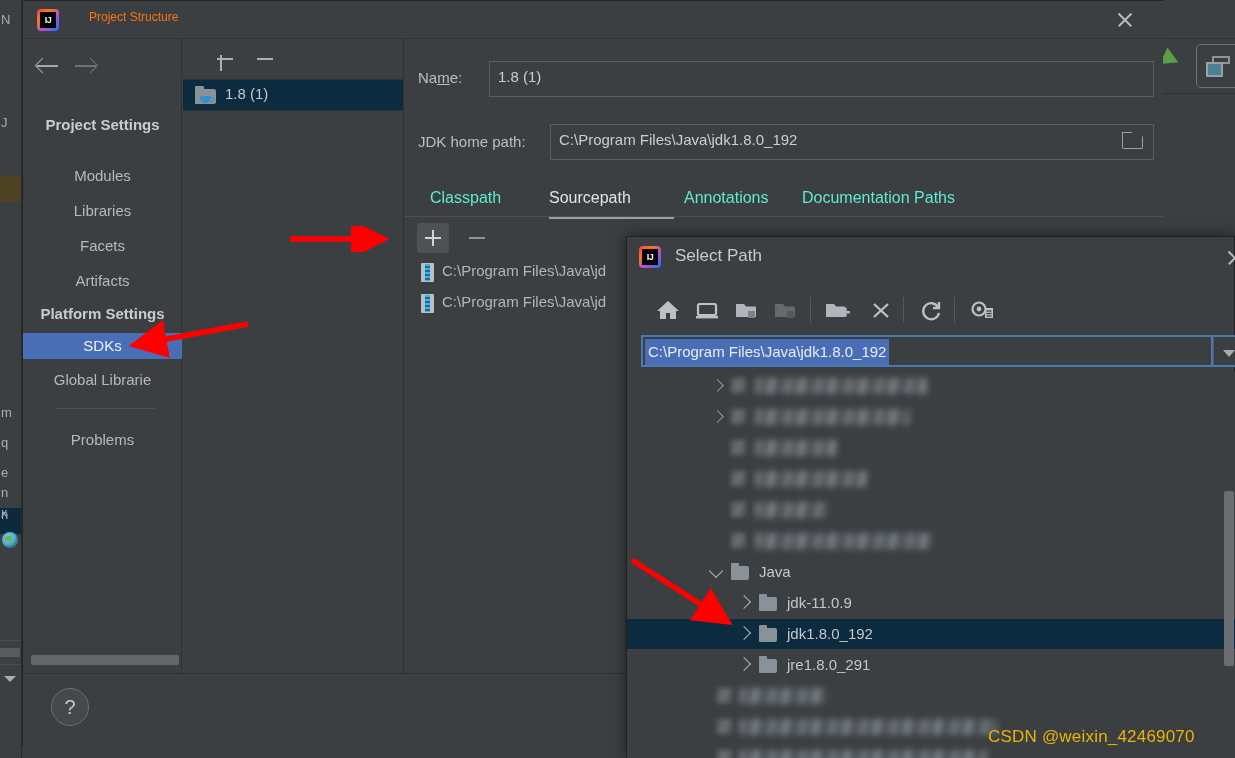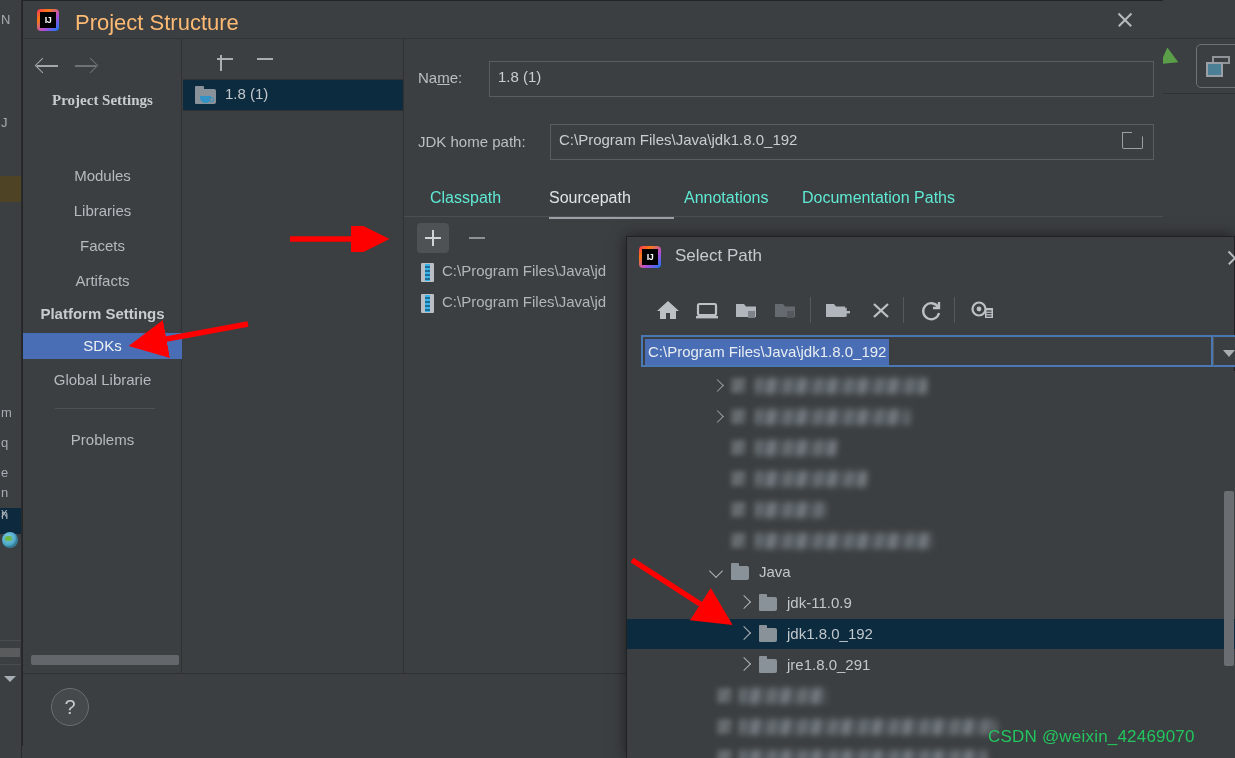--- a/index.html
+++ b/index.html
@@ -120,22 +120,22 @@
     position: absolute; left: 3px; top: 3px;
     width: 16px; height: 16px;
     background: #000;
     color: #fff;
     font-size: 9px; font-weight: bold;
     font-family: "Liberation Sans", sans-serif;
     text-align: center; line-height: 16px;
     letter-spacing: -0.5px;
   }
   .ps-title-text {
-    position: absolute; left: 52px; top: 9px;
-    font-size: 22px; color: #fdba74;
+    position: absolute; left: 66px; top: 9px;
+    font-size: 12px; color: #f97316;
   }
   .ps-close {
     position: absolute; left: 1085px; top: 4px;
     width: 34px; height: 30px;
     cursor: default;
   }
   .ps-close::before, .ps-close::after {
     content:""; position:absolute; left:8px; top:14px;
     width:18px; height:1.6px; background:#b6bbbf;
   }
@@ -424,21 +424,21 @@
     transform: rotate(-45deg);
   }
 
   .sp-vscroll {
     position:absolute; right:2px; width:10px;
     background:#6a6e72; border-radius:2px;
   }
 
   .watermark {
     position:absolute; left:988px; top:727px;
-    font-size:17px; color:#22c55e; white-space:nowrap;
+    font-size:17px; color:#eab308; white-space:nowrap;
     letter-spacing:.2px;
   }
 
   
   .arrow { position:absolute; pointer-events:none; }
 </style>
 </head>
 <body>
 
 <div id="root">
@@ -486,21 +486,21 @@
         <div class="nav-arrow back">
           <span class="shaft"></span>
             <span class="head"></span>
         </div>
         <div class="nav-arrow fwd">
           <span class="shaft"></span>
             <span class="head"></span>
         </div>
       </div>
 
-      <div class="nav-section" style="top:48px;font-family:Liberation Serif, serif;">Project Settings</div>
+      <div class="nav-section" style="top:73px;">Project Settings</div>
       <div class="nav-item" style="top:124px;">Modules</div>
       <div class="nav-item" style="top:159px;">Libraries</div>
       <div class="nav-item" style="top:194px;">Facets</div>
       <div class="nav-item" style="top:229px;">Artifacts</div>
       <div class="nav-section" style="top:262px;">Platform Settings</div>
       <div class="nav-item selected" style="top:294px;">SDKs</div>
       <div class="nav-item" style="top:328px;">Global Librarie</div>
       <div class="nav-sep" style="top:369px;"></div>
       <div class="nav-item" style="top:388px;">Problems</div>
 

